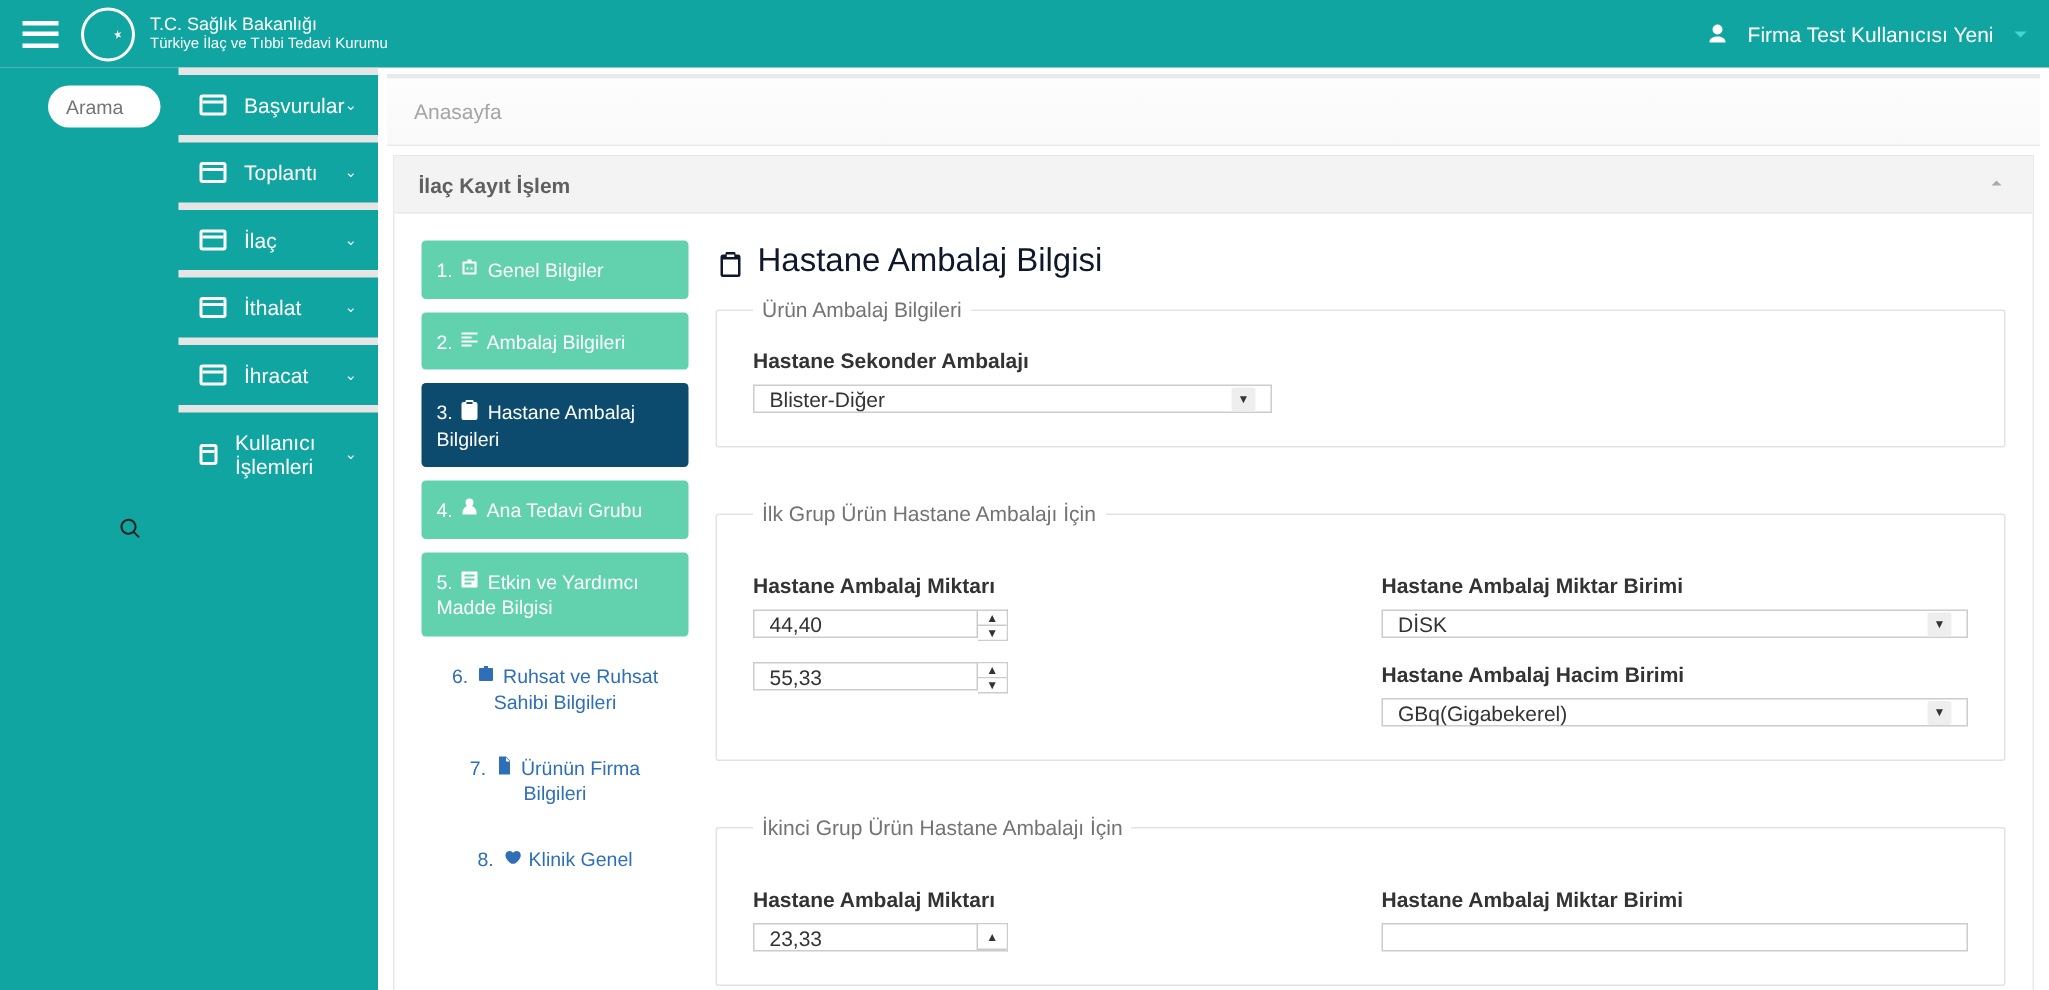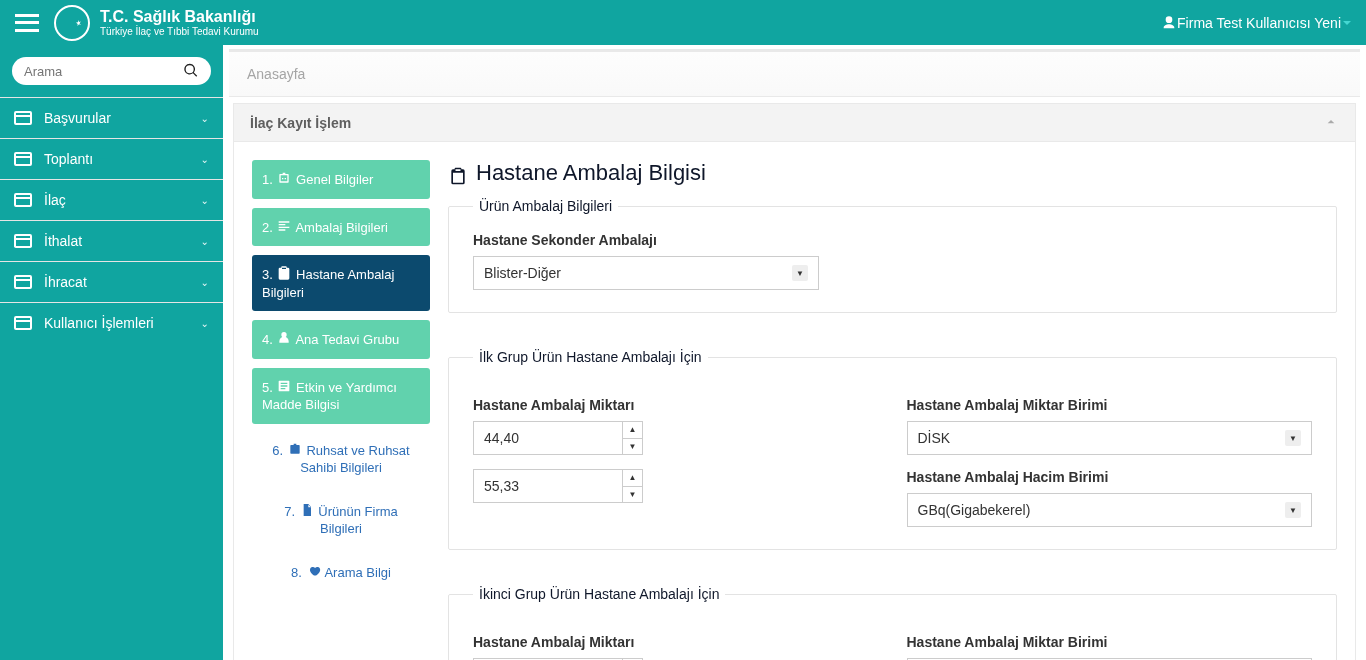--- a/index.html
+++ b/index.html
@@ -5,34 +5,34 @@
 * { box-sizing: border-box; margin: 0; padding: 0; }
 body { font-family: "Helvetica Neue", Helvetica, Arial, sans-serif; font-size: 14px; color: #333; background: #f5f5f5; width: 1366px; height: 660px; overflow: hidden; }
 
 
 .topbar { background: #10A5A0; color: #fff; height: 45px; display: flex; align-items: center; padding: 0 15px; }
 .burger { width: 24px; height: 18px; display: flex; flex-direction: column; justify-content: space-between; margin-right: 15px; cursor: pointer; }
 .burger span { height: 3px; background: #fff; }
 .logo { display: flex; align-items: center; gap: 10px; }
 .moon { width: 36px; height: 36px; border: 2px solid #fff; border-radius: 50%; display: flex; align-items: center; justify-content: center; position: relative; }
 .moon svg { width: 24px; height: 24px; fill: #fff; }
-.logo-text .t1 { font-weight: bold; font-size: 16px; line-height: 1.15; }
+.logo-text .t1 { font-weight: normal; font-size: 12px; line-height: 1.15; }
 .logo-text .t2 { font-size: 10px; }
-.user { margin-left: auto; display: flex; align-items: center; gap: 0; cursor: pointer; }
+.user { margin-left: auto; display: flex; align-items: center; gap: 12px; cursor: pointer; }
 .user .caret { width: 0; height: 0; border-left: 4px solid transparent; border-right: 4px solid transparent; border-top: 4px solid #44d7d2; margin-left: 2px; }
 
 
 .wrap { display: flex; height: calc(100% - 45px); }
 
-.sidebar { width: 223px; background: #10A5A0; color: #fff; display: flex; flex-direction: column; }
+.sidebar { width: 252px; background: #10A5A0; color: #fff; display: flex; flex-direction: row; padding-left: 20px; }
 .searchbox { margin: 12px; position: relative; }
 .searchbox input { width: 100%; height: 28px; border-radius: 14px; border: none; background: #fff; padding: 0 12px; outline: none; color: #777; font-size: 13px; }
 .searchbox .sicon { position: absolute; right: 12px; top: 50%; transform: translateY(-50%); color: #222; }
 
-.navitem { border-top: 1px solid #e5e5e5; }
+.navitem { border-top: 5px solid #e5e5e5; }
 .navitem a { display: flex; align-items: center; padding: 12px 14px; color: #fff; text-decoration: none; font-size: 14px; }
 .navitem a .micon { width: 18px; height: 14px; margin-right: 12px; display: inline-block; position: relative; }
 .micon::before { content: ""; position: absolute; inset: 0; border: 2px solid #fff; border-radius: 2px; }
 .micon::after { content: ""; position: absolute; left: 2px; right: 2px; top: 4px; height: 2px; background: #fff; }
 .navitem a .chev { margin-left: auto; font-size: 10px; opacity: .9; }
 
 .content { flex: 1; background: #fff; overflow-y: auto; position: relative; }
 .breadcrumb { padding: 14px 18px; color: #a5a5a5; font-size: 14px; border-top: 3px solid #e9e9e9; border-bottom: 1px solid #e9e9e9; background: linear-gradient(#fdfdfd,#f9f9f9); margin: 4px 6px 0 6px; }
 
 .panel { margin: 6px 10px 12px 10px; border: 1px solid #e9e9e9; }
@@ -43,25 +43,25 @@
 
 .steps { width: 178px; flex-shrink: 0; }
 .step { border-radius: 3px; margin-bottom: 9px; padding: 10px 10px; color: #fff; font-size: 13px; line-height: 1.35; cursor: pointer; }
 .step.lite { background: #61d2ad; }
 .step.active { background: #0c4a6e; }
 .step.link { background: transparent; color: #2f6fb7; padding: 8px 10px; text-align: center; }
 
 .form { flex: 1; }
 .ftitle { font-size: 22px; color: #0f172a; display: flex; align-items: flex-end; gap: 8px; margin-bottom: 12px; }
 fieldset { border: 1px solid #e3e3e3; border-radius: 2px; padding: 18px 24px 22px 24px; margin-bottom: 36px; }
-legend { padding: 0 6px; color: #0f172a; font-size: 14px; font-weight: 500; }
+legend { padding: 0 6px; color: #737373; font-size: 14px; font-weight: 500; }
 .row { display: flex; gap: 28px; margin-top: 14px; flex-wrap: wrap; }
 .col { flex: 1; min-width: 300px; }
 label.flabel { font-weight: bold; display: block; margin-bottom: 8px; color: #333; }
-.selectbox, .txtbox { width: 100%; height: 34px; border: 1px solid #ccc; background: #fff; position: relative; display: flex; align-items: center; padding: 0 10px; font-size: 14px; color: #333; }
+.selectbox, .txtbox { width: 100%; height: 19px; border: 1px solid #ccc; background: #fff; position: relative; display: flex; align-items: center; padding: 0 10px; font-size: 14px; color: #333; }
 .selectbox .opt { flex: 1; }
 .selectbox .sdrop { width: 16px; height: 16px; background: #eee; display: flex; align-items: center; justify-content: center; font-size: 8px; color: #333; border-radius: 2px; }
 .selectbox.narrow { max-width: 346px; }
 .spinner { display: flex; max-width: 170px; }
 .spinner .txtbox { flex: 1; }
 .spinner .spinbtns { width: 20px; display: flex; flex-direction: column; border-top: 1px solid #ccc; border-right: 1px solid #ccc; border-bottom: 1px solid #ccc; }
 .spinner .spinbtns button { flex: 1; border: none; background: #fff; font-size: 8px; color: #333; cursor: pointer; display: flex; align-items: center; justify-content: center; }
 .spinner .spinbtns button:first-child { border-bottom: 1px solid #ccc; }
 
 svg.ico { width: 16px; height: 16px; fill: currentColor; vertical-align: -2px; }
@@ -184,21 +184,21 @@
                 <path d="M5 4h14a1 1 0 0 1 1 1v14a1 1 0 0 1-1 1H5a1 1 0 0 1-1-1V5a1 1 0 0 1 1-1zm2 3v2h10V7zm0 4v2h10v-2zm0 4v2h7v-2z"></path>
               </svg> <span>Etkin ve Yardımcı Madde Bilgisi</span></div>
             <div class="step link"><span>6.</span> <svg class="ico" viewBox="0 0 24 24">
                 <path d="M10 4h4v2h4a1 1 0 0 1 1 1v11a1 1 0 0 1-1 1H6a1 1 0 0 1-1-1V7a1 1 0 0 1 1-1h4z"></path>
               </svg> <span>Ruhsat ve Ruhsat Sahibi Bilgileri</span></div>
             <div class="step link"><span>7.</span> <svg class="ico" viewBox="0 0 24 24">
                 <path d="M7 3h7l4 4v14H7zM14 4v4h4"></path>
               </svg> <span>Ürünün Firma Bilgileri</span></div>
             <div class="step link"><span>8.</span> <svg class="ico" viewBox="0 0 24 24">
                 <path d="M12 21s-7-4.5-7-10a5 5 0 0 1 9-3 5 5 0 0 1 9 3c0 5.5-7 10-7 10z" transform="scale(.85) translate(2 1)"></path>
-              </svg> <span>Arama Bilgi</span></div>
+              </svg> <span>Klinik Genel</span></div>
           </div>
 
         <div class="form">
           <div class="ftitle">
             <svg class="ico big" viewBox="0 0 24 24">
                 <path d="M9 2h6a1 1 0 0 1 1 1v1h2a2 2 0 0 1 2 2v14a2 2 0 0 1-2 2H6a2 2 0 0 1-2-2V6a2 2 0 0 1 2-2h2V3a1 1 0 0 1 1-1zm0 2v2h6V4zm-3 4v12h12V8z"></path>
               </svg>
             <span>Hastane Ambalaj Bilgisi</span>
           </div>
 

